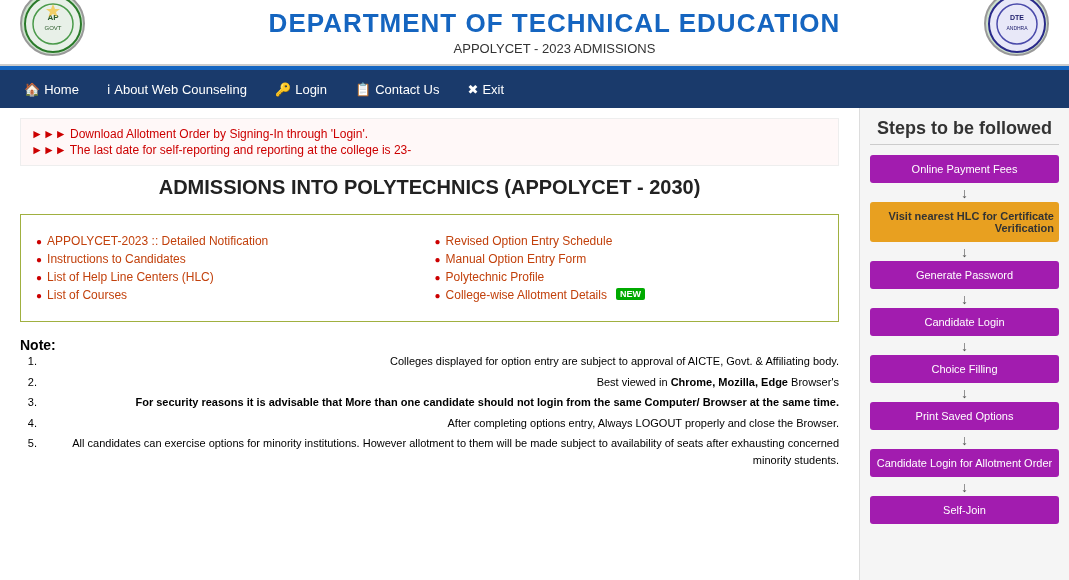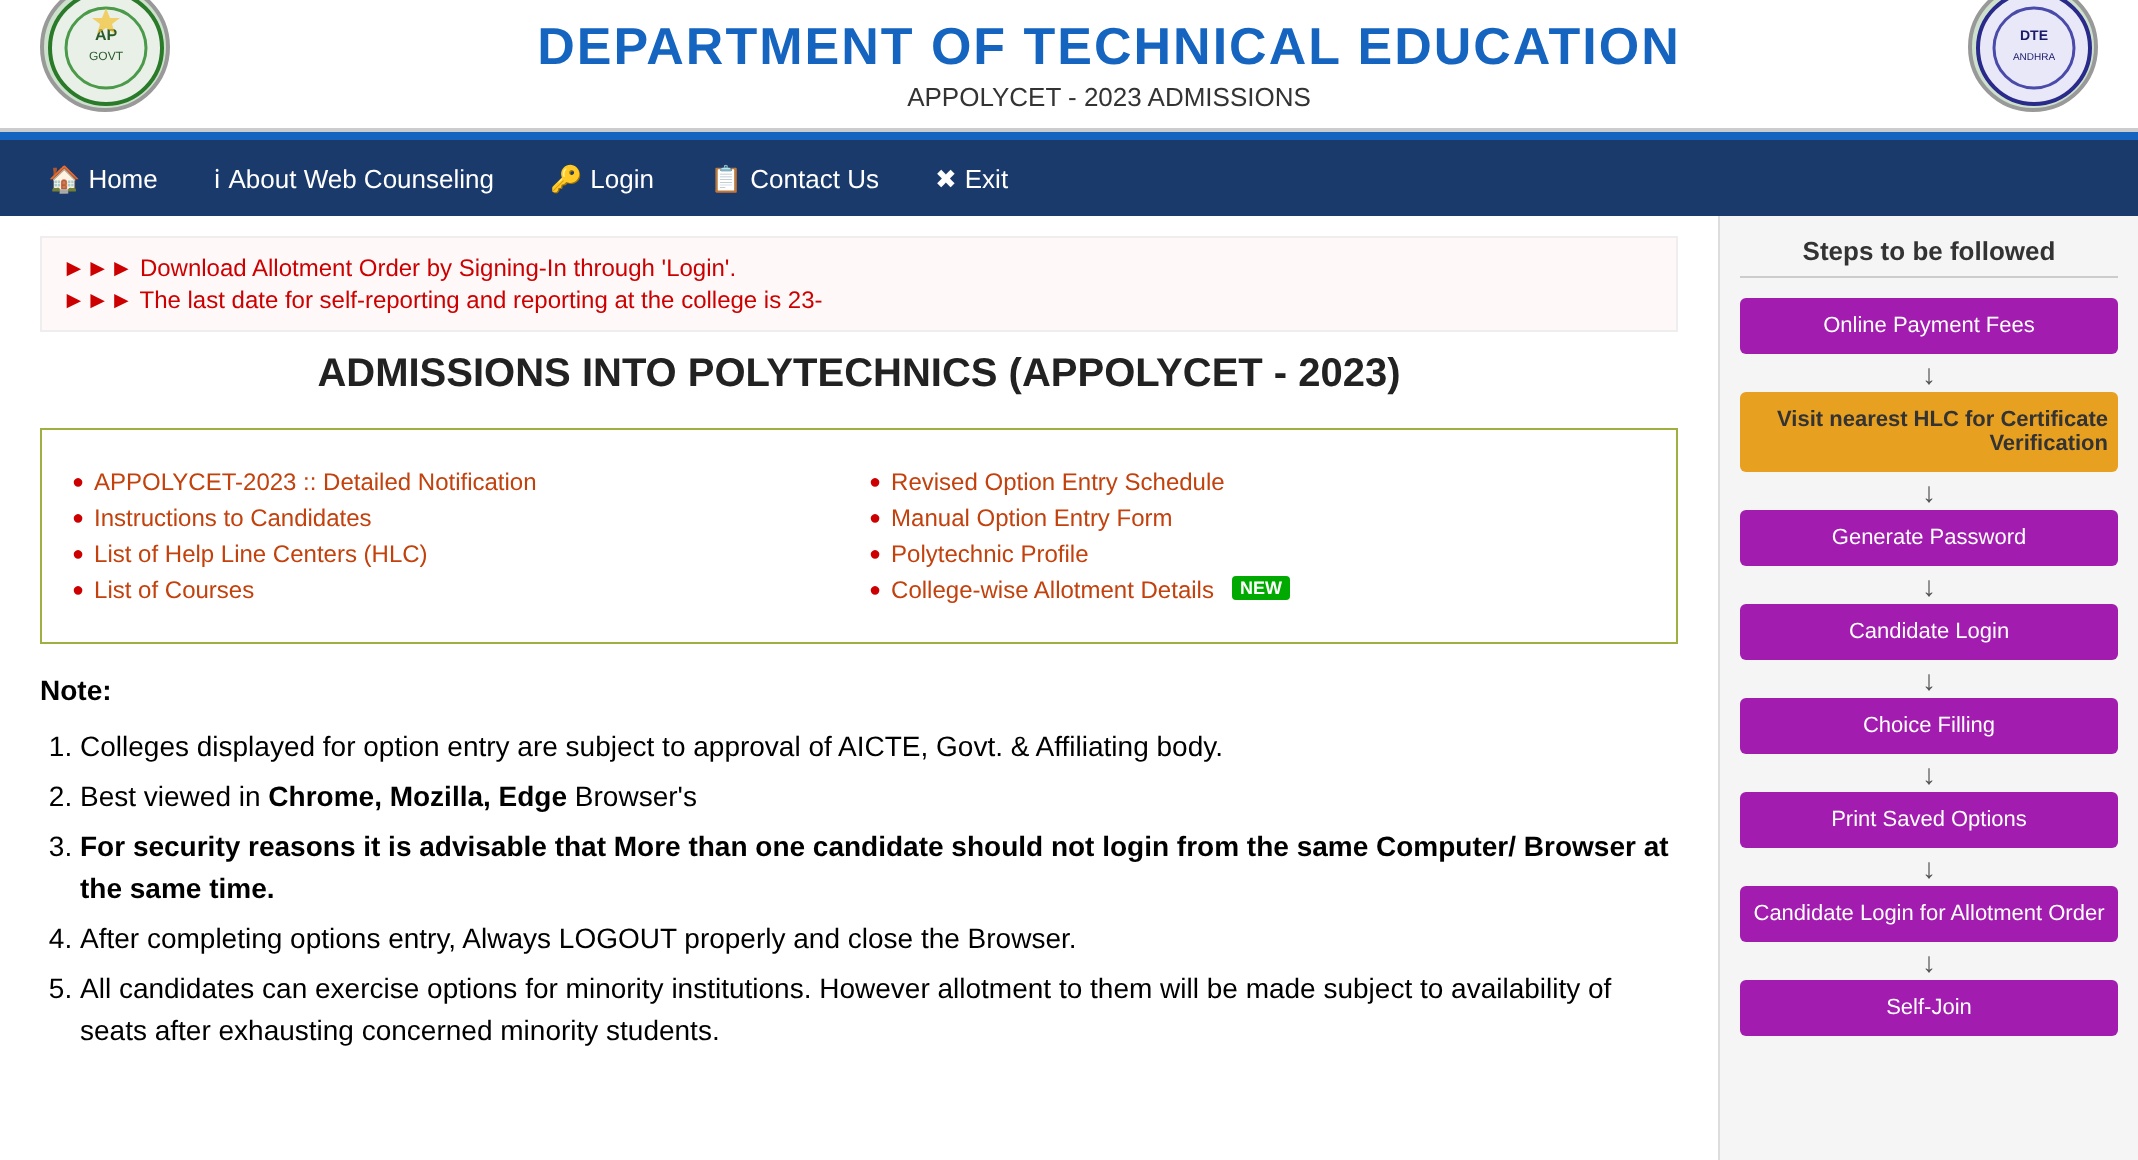--- a/index.html
+++ b/index.html
@@ -33,26 +33,26 @@
     
     .links-box { border: 1px solid #a0b040; padding: 15px; margin-bottom: 15px; }
     .links-grid { display: grid; grid-template-columns: 1fr 1fr; gap: 5px 10px; }
     .link-item { display: flex; align-items: flex-start; gap: 5px; margin: 4px 0; }
     .link-bullet { color: #c00; font-size: 10px; margin-top: 2px; }
     .link-item a { color: #c2410c; text-decoration: none; font-size: 12px; cursor: pointer; }
     .new-badge { background: #00aa00; color: white; font-size: 9px; padding: 1px 4px; border-radius: 2px; margin-left: 4px; font-weight: bold; }
 
     
     .note-section { margin-top: 10px; }
-    .note-title { font-size: 14px; font-weight: bold; margin-bottom: 10px; }
+    .note-title { font-size: 14px; font-weight: bold; margin-bottom: 0; }
     .note-list { padding-left: 20px; }
-    .note-list li { font-size: 14px; margin-bottom: 4px; line-height: 1.5; }
-
-    
-    .sidebar-title { text-align: center; font-size: 13px; font-weight: bold; color: #333; margin-bottom: 10px; border-bottom: 1px solid #ccc; padding-bottom: 5px; }
+    .note-list li { font-size: 11px; margin-bottom: 4px; line-height: 1.5; text-align: right; }
+
+    
+    .sidebar-title { text-align: center; font-size: 18px; font-weight: bold; color: #333; margin-bottom: 10px; border-bottom: 1px solid #ccc; padding-bottom: 5px; }
     .step-box { background: #a21caf; color: white; text-align: center; font-size: 11px; padding: 8px 5px; border-radius: 3px; margin-bottom: 2px; cursor: pointer; }
     .step-box.orange { background: #e8a020; color: #333; font-weight: bold; text-align: right; }
     .step-arrow { text-align: center; color: #555; font-size: 14px; margin: 1px 0; }
 
     
     .logo-circle { border-radius: 50%; border: 2px solid #999; overflow: hidden; display: flex; align-items: center; justify-content: center; background: radial-gradient(circle, #e8f4e8, #c0d8c0); }
 
     
     .blue-bar { height: 4px; background: #1565c0; }
   </style>
@@ -113,21 +113,21 @@
 
     <div class="marquee-area">
       <div class="marquee-line">
         <span>►►►  Download Allotment Order by Signing-In through 'Login'.</span>
       </div>
       <div class="marquee-line">
         <span>►►►  The last date for self-reporting and reporting at the college is 23-</span>
       </div>
     </div>
 
-    <div class="page-title">ADMISSIONS INTO POLYTECHNICS (APPOLYCET - 2023)</div>
+    <div class="page-title">ADMISSIONS INTO POLYTECHNICS (APPOLYCET - 2030)</div>
 
     <div class="links-box">
       <div class="links-grid">
 
         <div>
           <div class="link-item">
             <span class="link-bullet">●</span>
             <a>APPOLYCET-2023 :: Detailed Notification</a>
           </div>
           <div class="link-item">

